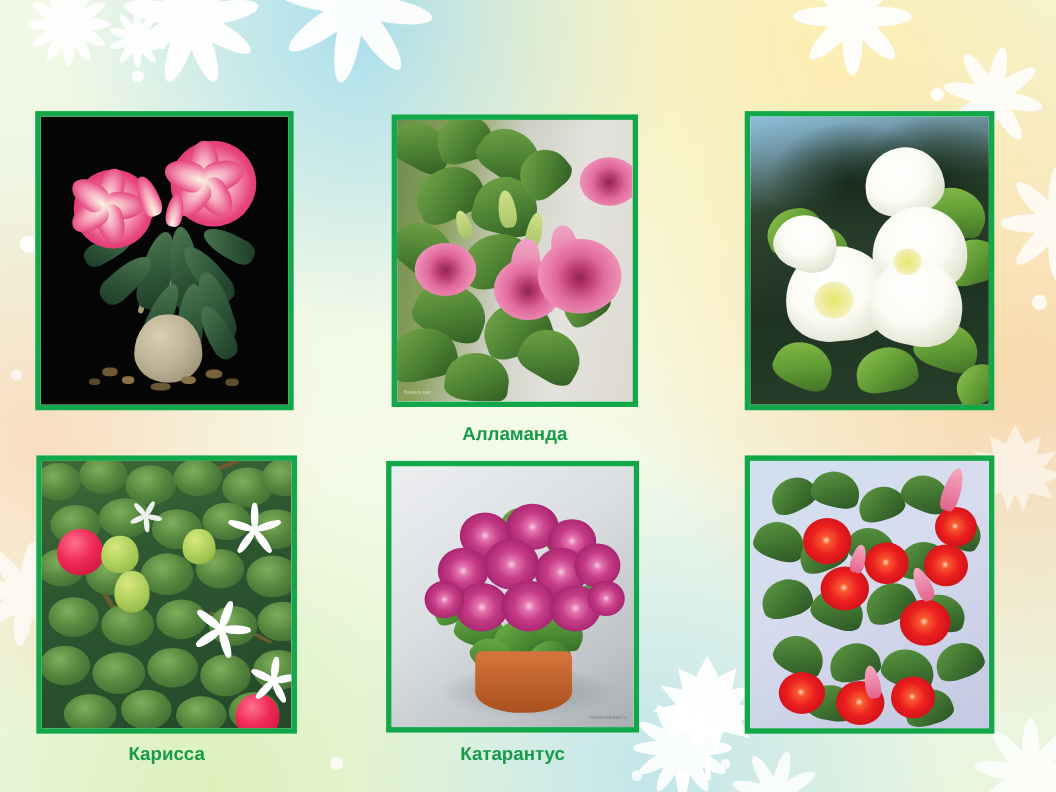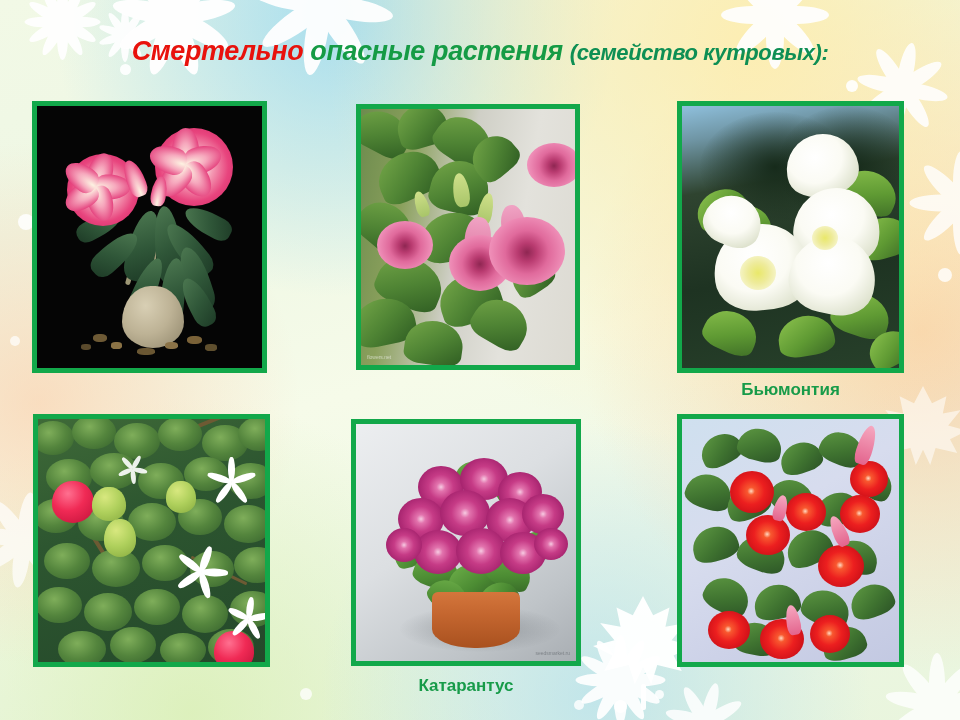--- a/index.html
+++ b/index.html
@@ -396,25 +396,20 @@
   <div class="deco dot" style="left:120px; top:64px;  width:11px; height:11px; opacity:0.9;"></div>
   <div class="deco dot" style="left:186px; top:222px; width:9px;  height:9px;  opacity:0.8;"></div>
   <div class="deco dot" style="left:846px; top:80px;  width:12px; height:12px; opacity:0.9;"></div>
   <div class="deco dot" style="left:938px; top:268px; width:14px; height:14px; opacity:0.8;"></div>
   <div class="deco dot" style="left:614px; top:700px; width:13px; height:13px; opacity:0.9;"></div>
   <div class="deco dot" style="left:655px; top:690px; width:9px;  height:9px;  opacity:0.85;"></div>
   <div class="deco dot" style="left:574px; top:700px; width:10px; height:10px; opacity:0.8;"></div>
   <div class="deco dot" style="left:300px; top:688px; width:12px; height:12px; opacity:0.75;"></div>
   <div class="deco dot" style="left:10px;  top:336px; width:10px; height:10px; opacity:0.7;"></div>
 
-  <div class="title">
-    <span class="t-red">Смертельно</span>
-    <span class="t-green">опасные растения</span>
-    <span class="t-paren">(семейство кутровых):</span>
-  </div>
 
   <div class="frame" style="left:32px; top:101px; width:235px; height:272px;">
     <div class="photo ph-adenium">
       <div class="ad-stem" style="left:112px; top:108px; width:7px; height:116px;"></div>
       <div class="ad-stem" style="left:96px; top:120px; width:5px; height:60px; transform:rotate(16deg);"></div>
       <div class="ad-stem" style="left:131px; top:116px; width:5px; height:58px; transform:rotate(-14deg);"></div>
 
       <div class="ad-leaf" style="left:92px;  top:104px; width:28px; height:72px; transform:rotate(14deg);"></div>
       <div class="ad-leaf" style="left:118px; top:100px; width:26px; height:78px; transform:rotate(-6deg);"></div>
       <div class="ad-leaf" style="left:66px;  top:120px; width:24px; height:56px; transform:rotate(48deg);"></div>
@@ -481,20 +476,21 @@
 
       <div class="al-tube" style="left:140px; top:96px;  width:24px; height:36px; transform:rotate(-8deg);"></div>
       <div class="al-bloom" style="left:128px; top:108px; width:76px; height:68px;"></div>
 
       <div class="al-bloom" style="left:16px;  top:112px; width:56px; height:48px;"></div>
       <div class="al-bloom" style="left:166px; top:34px;  width:54px; height:44px;"></div>
 
       <div class="al-watermark">flowers.net</div>
     </div>
   </div>
+  <div class="caption" style="left:356px; top:385px; width:224px;">Алламанда</div>
 
   <div class="frame" style="left:677px; top:101px; width:227px; height:272px;">
     <div class="photo ph-beaumontia">
       <div class="bm-dark" style="left:18px; top:6px;  width:150px; height:110px;"></div>
       <div class="bm-dark" style="left:96px; top:0px;  width:140px; height:120px;"></div>
 
       <div class="bm-leaf" style="left:14px;  top:84px;  width:52px; height:38px; transform:rotate(-22deg);"></div>
       <div class="bm-leaf" style="left:42px;  top:100px; width:48px; height:36px; transform:rotate(14deg);"></div>
       <div class="bm-leaf" style="left:160px; top:66px;  width:56px; height:40px; transform:rotate(26deg);"></div>
       <div class="bm-leaf" style="left:176px; top:112px; width:52px; height:40px; transform:rotate(-16deg);"></div>
@@ -506,21 +502,20 @@
       <div class="bm-bloom" style="left:104px; top:28px;  width:72px; height:62px; transform:rotate(-10deg);"></div>
       <div class="bm-bloom" style="left:112px; top:82px;  width:86px; height:76px; transform:rotate(6deg);"></div>
       <div class="bm-bloom" style="left:32px;  top:118px; width:96px; height:86px; transform:rotate(-6deg);"></div>
       <div class="bm-bloom" style="left:108px; top:130px; width:86px; height:78px; transform:rotate(12deg);"></div>
       <div class="bm-bloom" style="left:22px;  top:90px;  width:58px; height:50px; transform:rotate(22deg);"></div>
 
       <div class="bm-throat" style="left:58px;  top:150px; width:36px; height:34px;"></div>
       <div class="bm-throat" style="left:130px; top:120px; width:26px; height:24px;"></div>
     </div>
   </div>
-  <div class="caption" style="left:677px; top:380px; width:227px;">Бьюмонтия</div>
 
   <div class="frame" style="left:33px; top:414px; width:237px; height:253px;">
     <div class="photo ph-carissa">
       <div class="ca-twig" style="left:120px; top:8px;  width:66px; height:4px; transform:rotate(-22deg);"></div>
       <div class="ca-twig" style="left:30px;  top:122px; width:58px; height:4px; transform:rotate(58deg);"></div>
       <div class="ca-twig" style="left:150px; top:150px; width:62px; height:3px; transform:rotate(26deg);"></div>
 
       <div class="ca-leaf" style="left:-6px;  top:2px;   width:42px; height:34px;"></div>
       <div class="ca-leaf" style="left:34px;  top:-4px;  width:44px; height:34px;"></div>
       <div class="ca-leaf" style="left:76px;  top:4px;   width:46px; height:36px;"></div>
@@ -581,20 +576,21 @@
       </div>
       <div class="ca-star" style="left:78px; top:34px; width:32px; height:32px; opacity:0.9;">
         <i style="width:5px;height:15px;margin-left:-2.5px;margin-top:-15px;transform:rotate(30deg);"></i>
         <i style="width:5px;height:15px;margin-left:-2.5px;margin-top:-15px;transform:rotate(102deg);"></i>
         <i style="width:5px;height:15px;margin-left:-2.5px;margin-top:-15px;transform:rotate(174deg);"></i>
         <i style="width:5px;height:15px;margin-left:-2.5px;margin-top:-15px;transform:rotate(246deg);"></i>
         <i style="width:5px;height:15px;margin-left:-2.5px;margin-top:-15px;transform:rotate(318deg);"></i>
       </div>
     </div>
   </div>
+  <div class="caption" style="left:33px; top:676px; width:237px;">Карисса</div>
 
   <div class="frame" style="left:351px; top:419px; width:230px; height:247px;">
     <div class="photo ph-catharanthus">
       <div class="ct-shadow" style="left:44px; top:182px; width:160px; height:46px;"></div>
 
       <div class="ct-leaf" style="left:36px;  top:110px; width:44px; height:30px; transform:rotate(-30deg);"></div>
       <div class="ct-leaf" style="left:58px;  top:132px; width:46px; height:32px; transform:rotate(18deg);"></div>
       <div class="ct-leaf" style="left:92px;  top:140px; width:48px; height:34px; transform:rotate(-8deg);"></div>
       <div class="ct-leaf" style="left:130px; top:132px; width:46px; height:32px; transform:rotate(26deg);"></div>
       <div class="ct-leaf" style="left:158px; top:108px; width:44px; height:30px; transform:rotate(-24deg);"></div>

